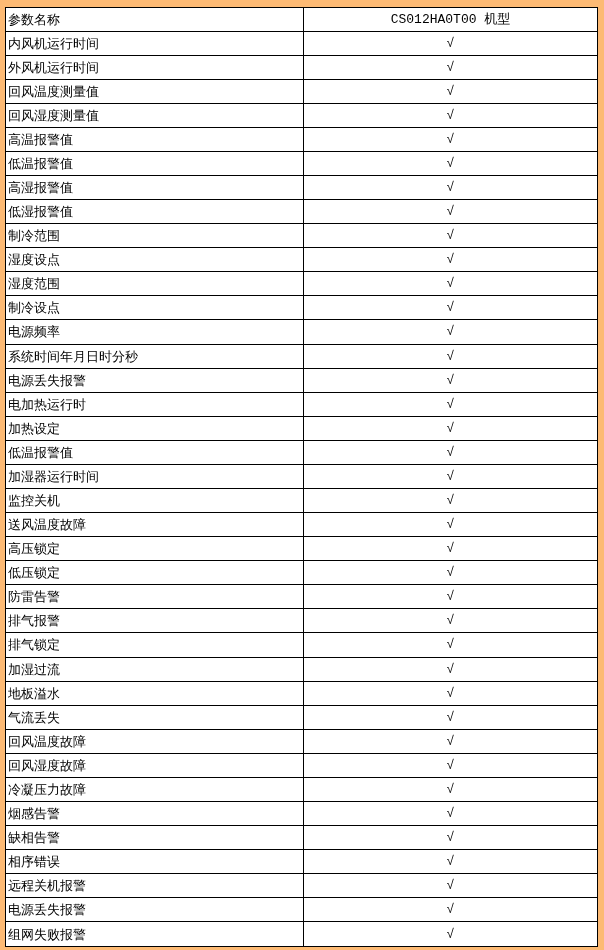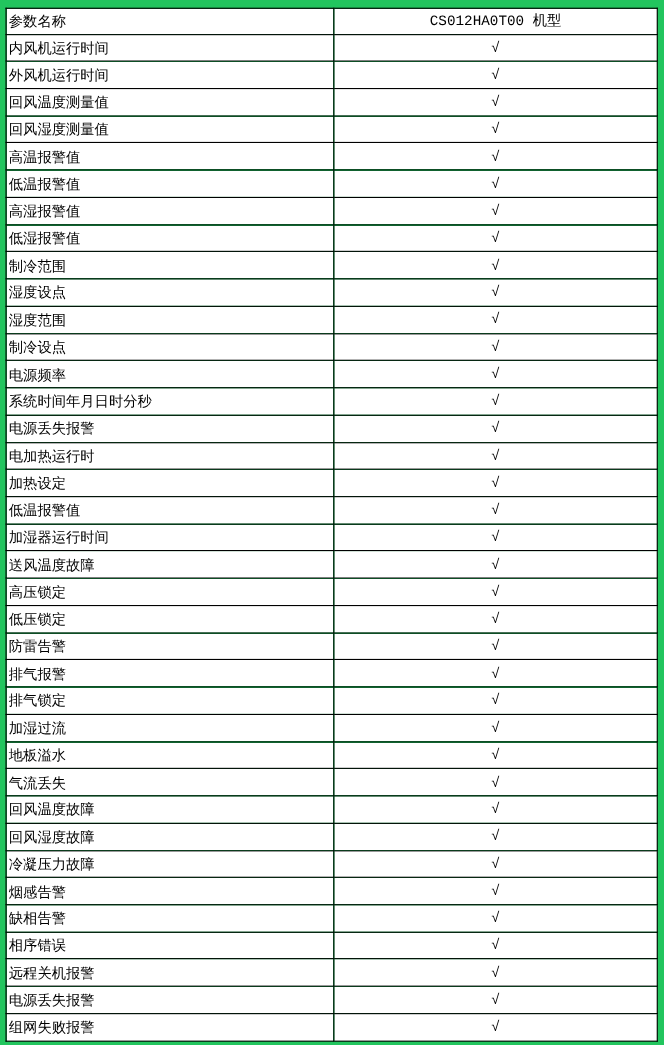--- a/index.html
+++ b/index.html
@@ -10,21 +10,21 @@
     width: 604px;
     height: 950px;
     background: #ffffff;
     font-family: "Liberation Sans", "DejaVu Sans", sans-serif;
     color: #000000;
   }
   .page {
     position: relative;
     width: 604px;
     height: 950px;
-    background: #22c55e;
+    background: #fdba74;
     overflow: hidden;
   }
   table.param-table {
     position: absolute;
     left: 5px;
     top: 7px;
     width: 592px;
     height: 940px;
     border-collapse: collapse;
     table-layout: fixed;
@@ -159,20 +159,24 @@
   <tr>
     <td class="param-cell">低温报警值</td>
     <td class="check-cell">√</td>
   </tr>
 
   <tr>
     <td class="param-cell">加湿器运行时间</td>
     <td class="check-cell">√</td>
   </tr>
 
+  <tr>
+    <td class="param-cell">监控关机</td>
+    <td class="check-cell">√</td>
+  </tr>
 
   <tr>
     <td class="param-cell">送风温度故障</td>
     <td class="check-cell">√</td>
   </tr>
 
   <tr>
     <td class="param-cell">高压锁定</td>
     <td class="check-cell">√</td>
   </tr>

